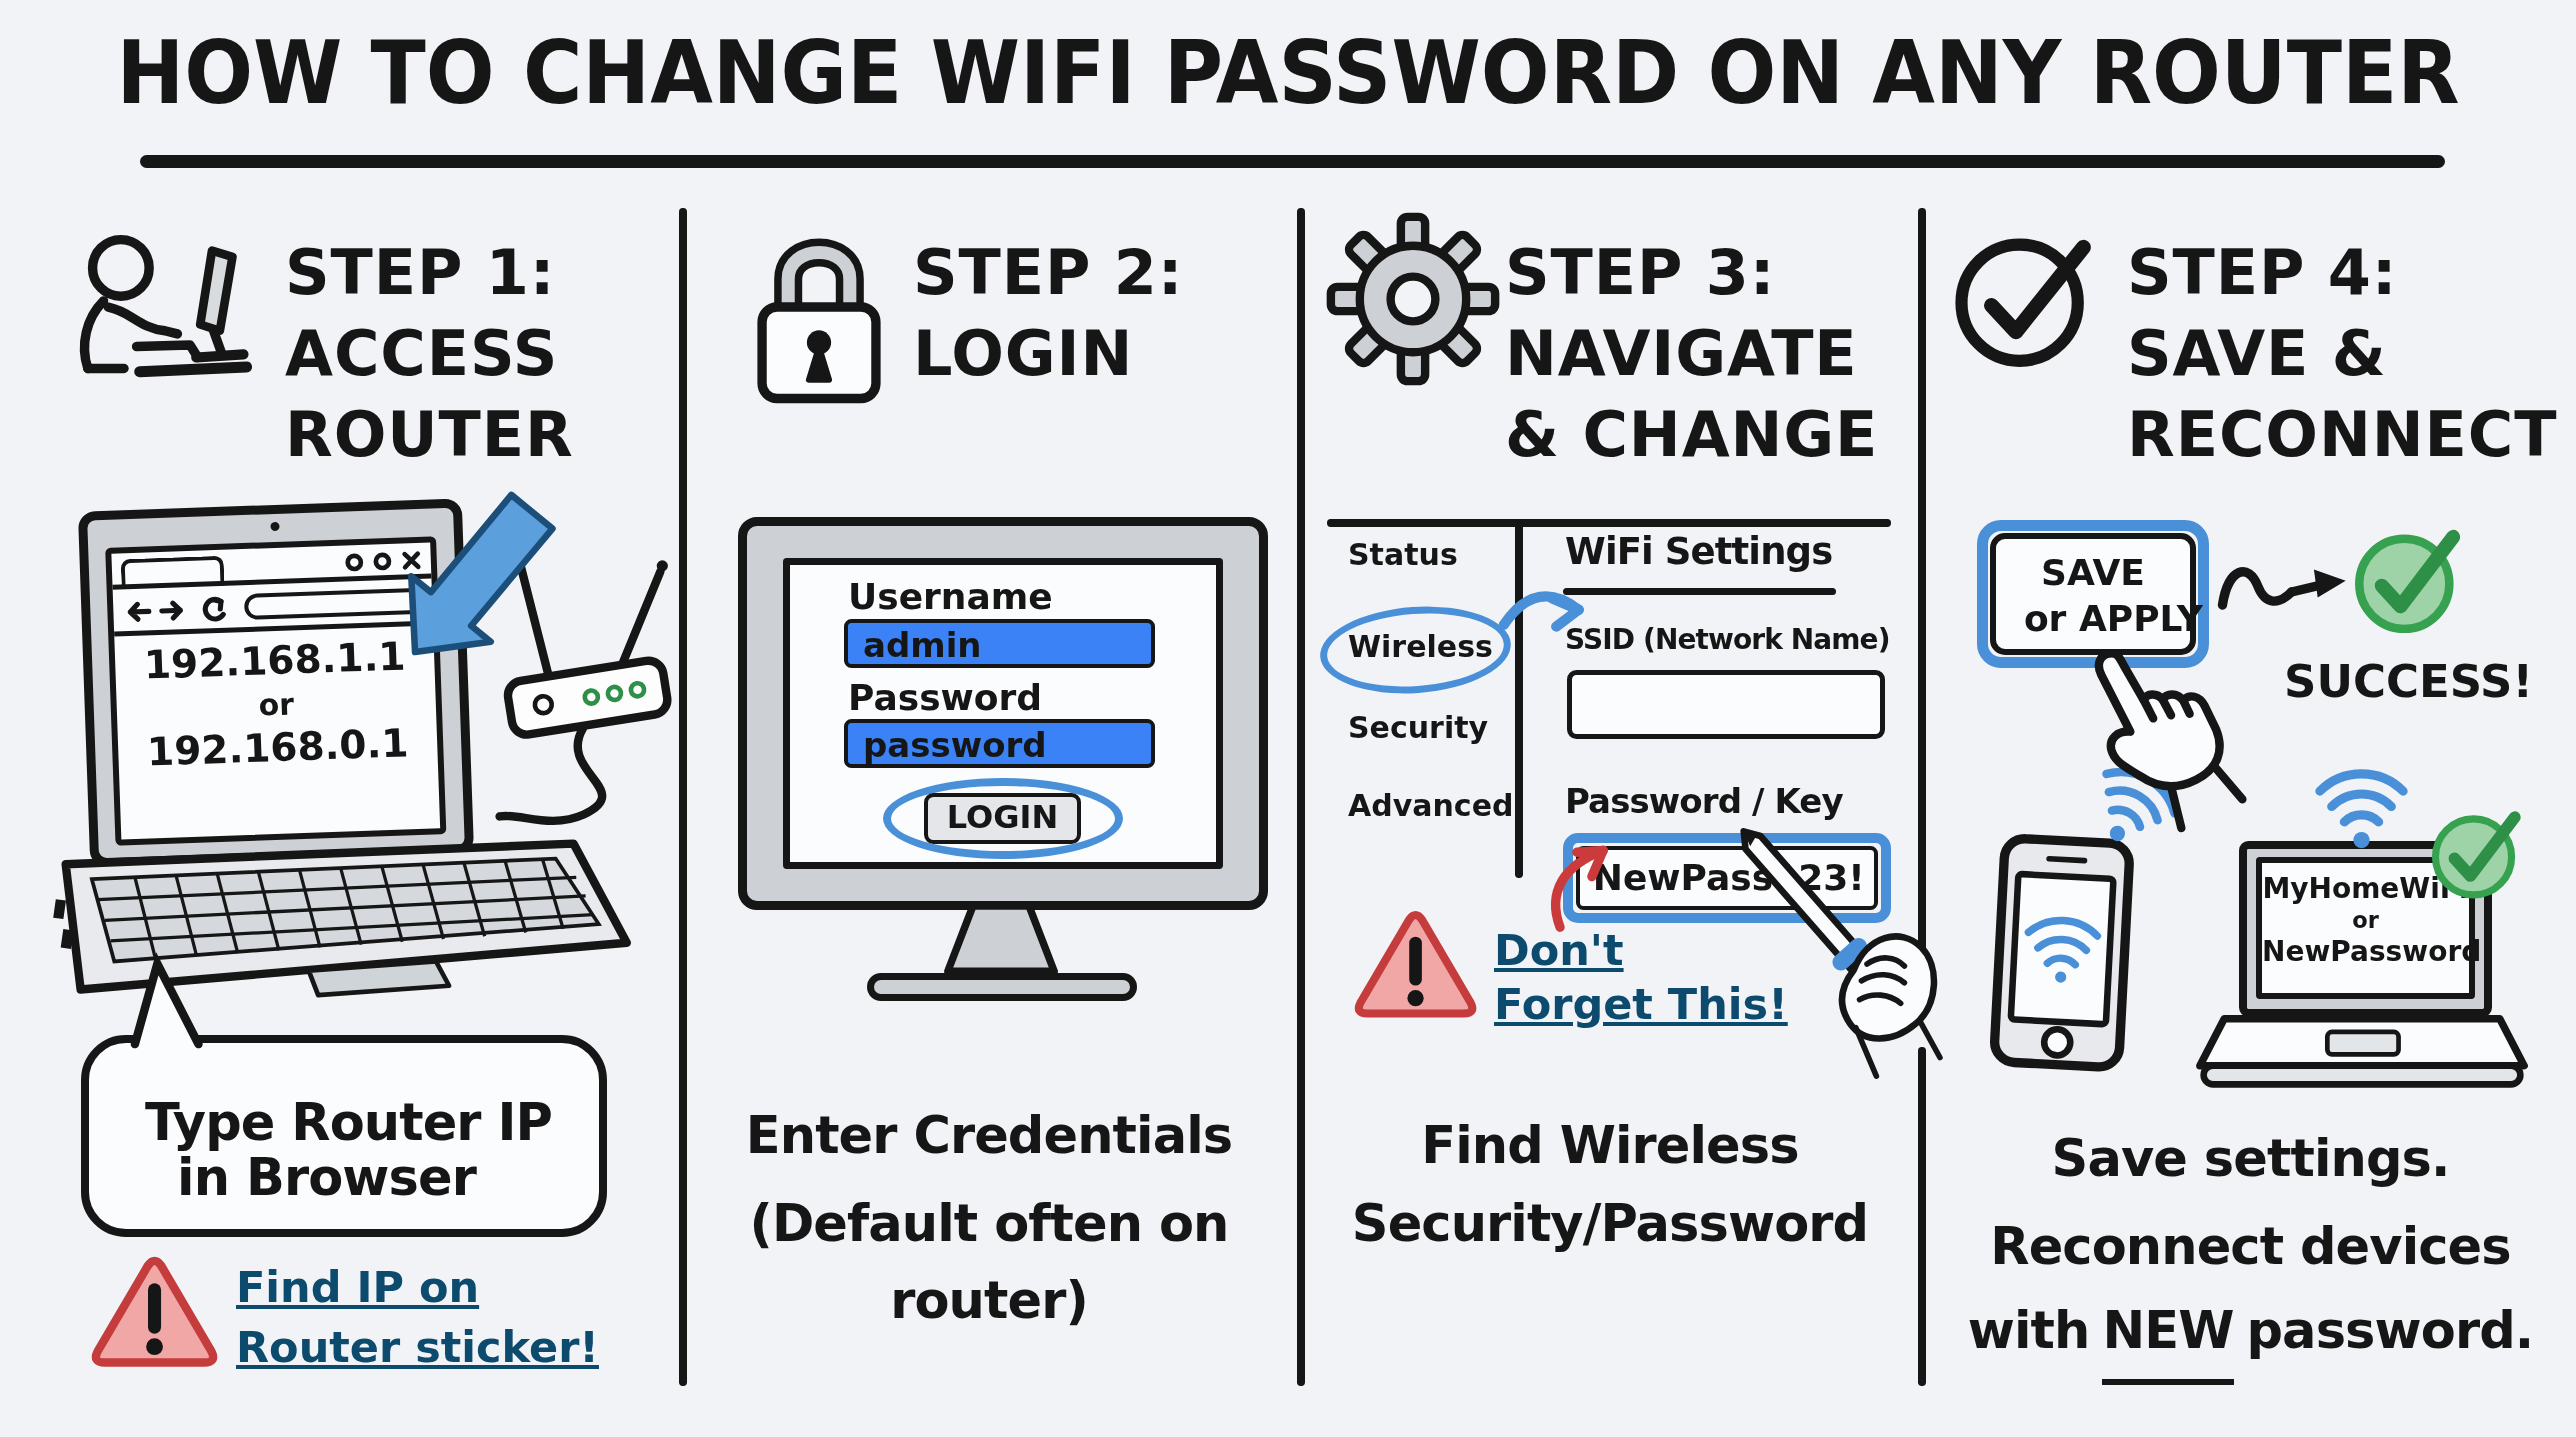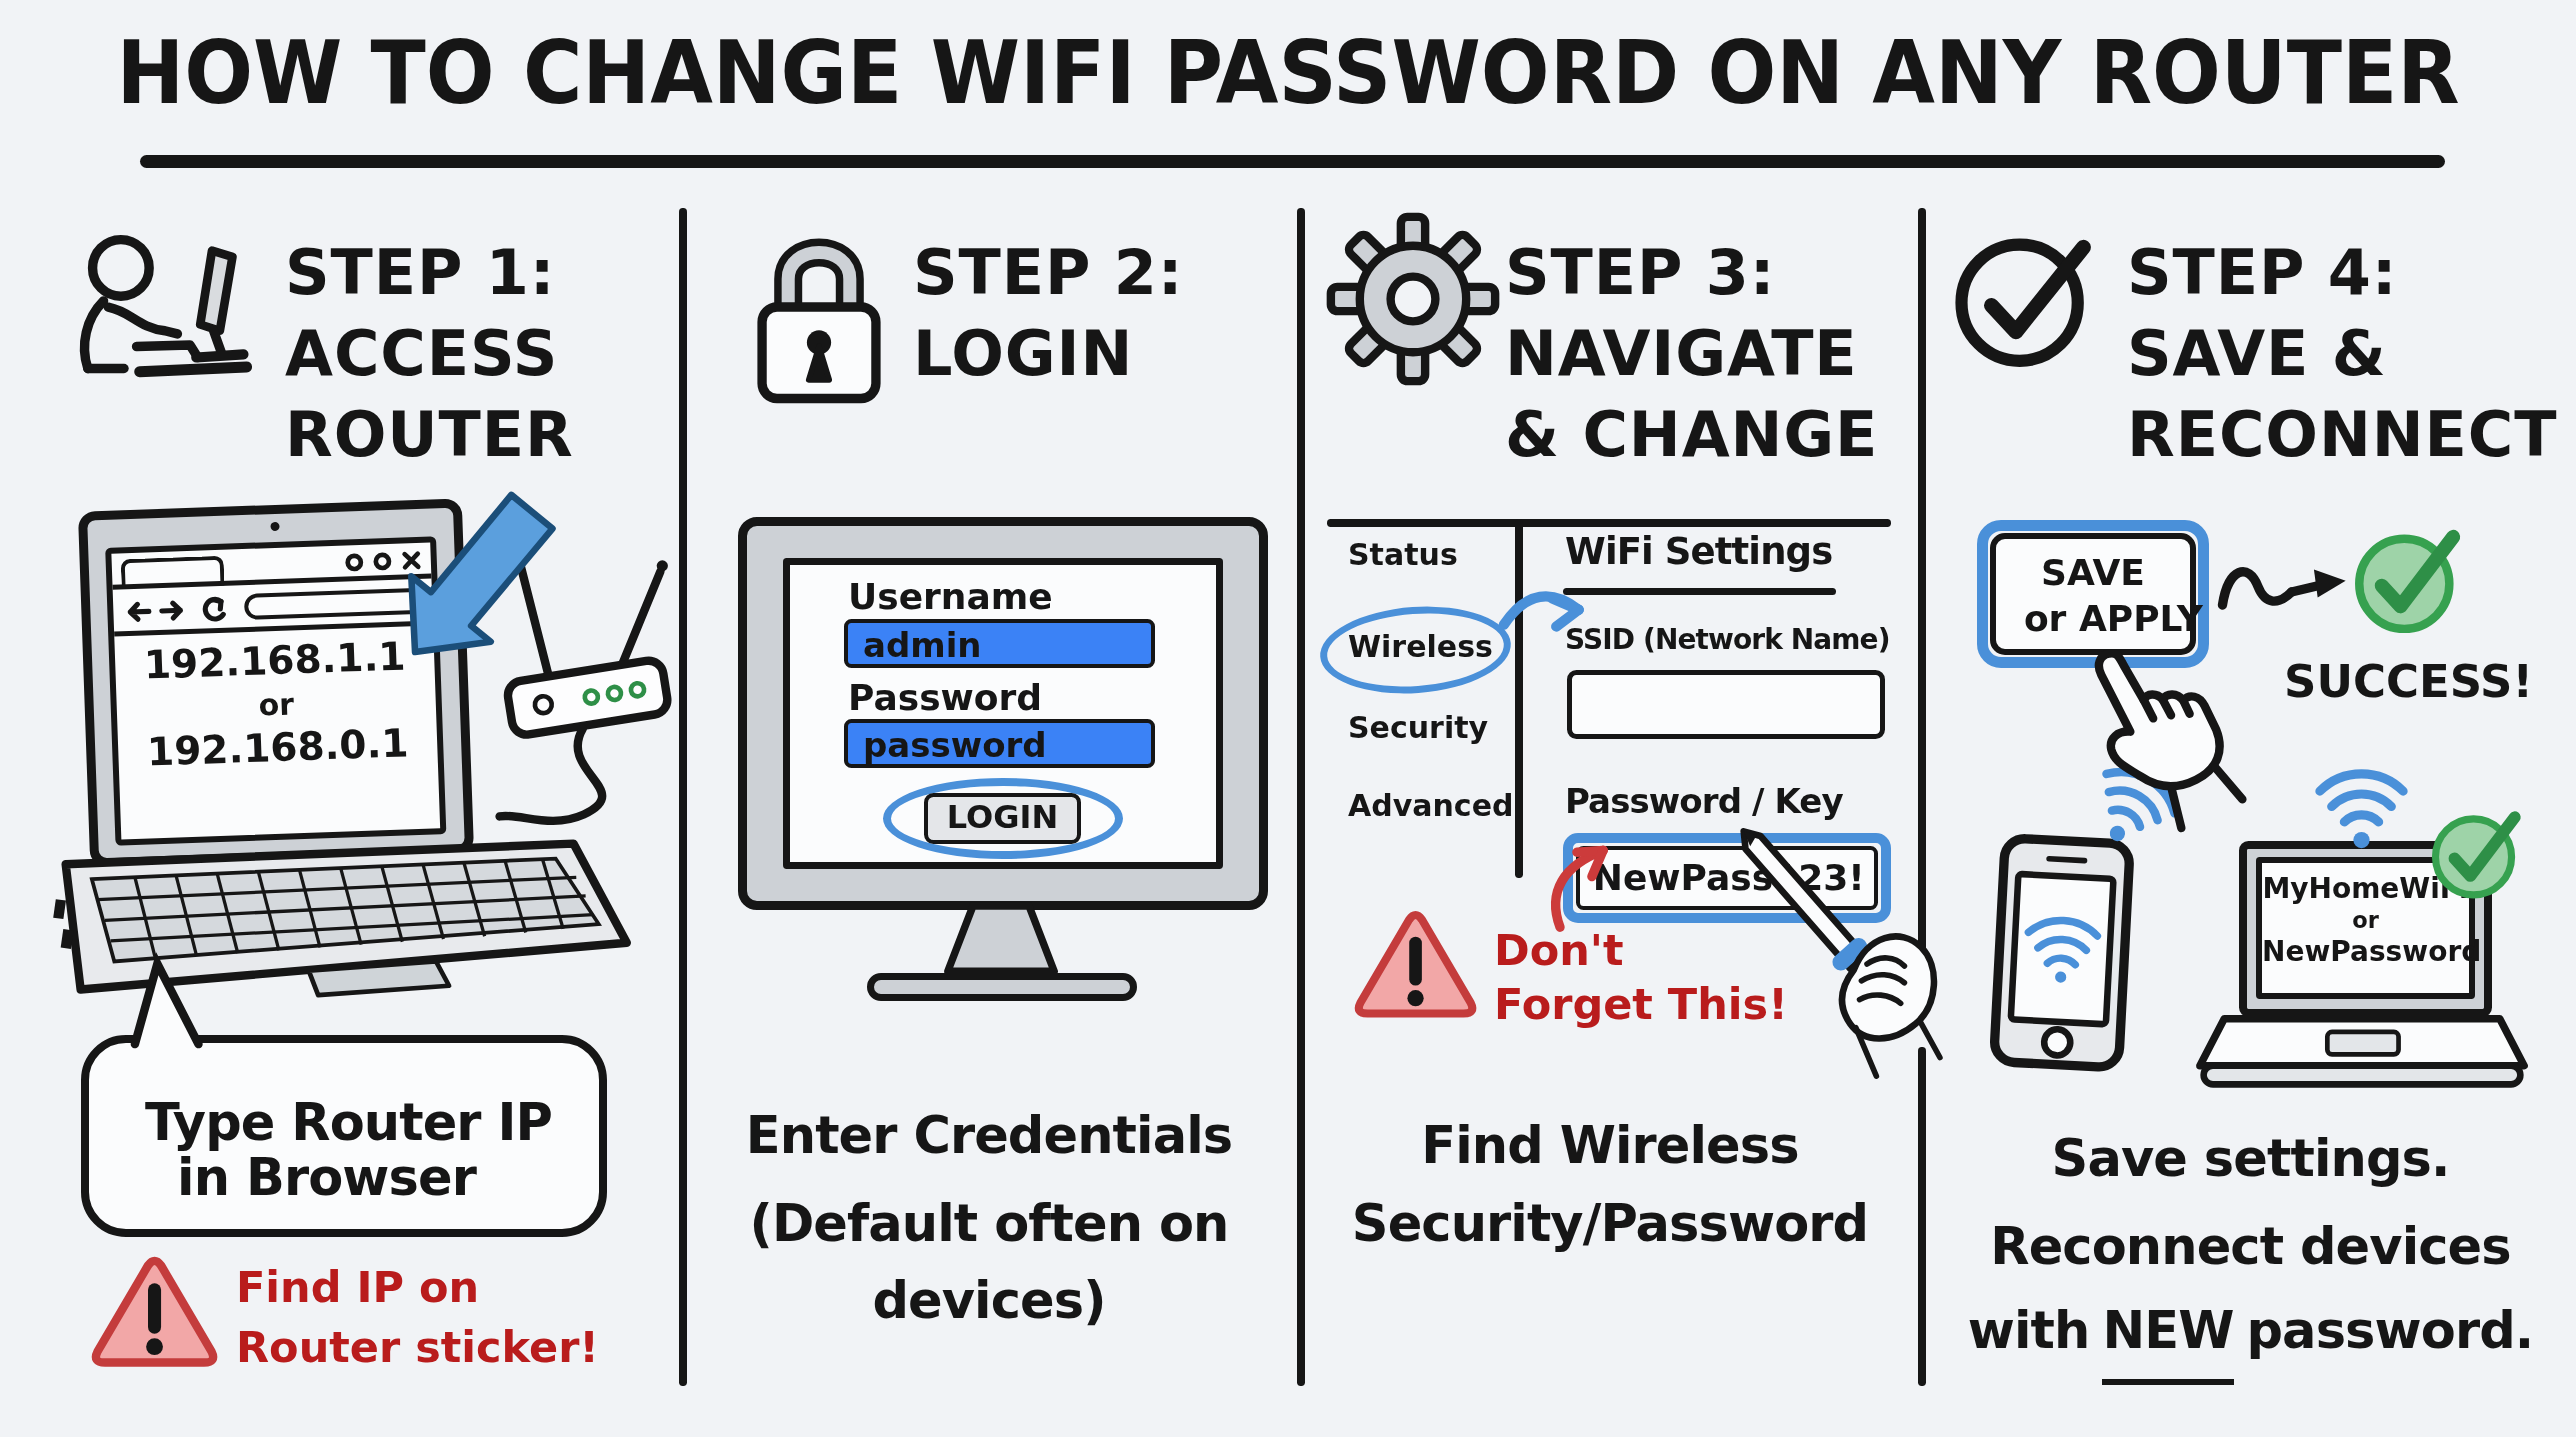--- a/index.html
+++ b/index.html
@@ -5,21 +5,21 @@
   * { box-sizing: border-box; margin: 0; padding: 0; }
   html,body { background:#e7eaee; }
   body { font-family:"DejaVu Sans", sans-serif; color:#161616; }
   #canvas { position:relative; width:2576px; height:1438px; background:#f1f3f6; overflow:hidden; }
   .abs { position:absolute; }
   .title { left:0; top:26px; width:2576px; text-align:center; font-size:81px; font-weight:700; letter-spacing:0px; transform:scaleY(1.08); }
   .title-underline { left:140px; top:155px; width:2305px; height:13px; background:#161616; border-radius:7.5px; }
   .vline { width:7.5px; background:#161616; border-radius:3.7px; z-index:1; }
   .hd { font-size:62px; font-weight:700; line-height:81px; letter-spacing:0.9px; white-space:nowrap; }
   .cap { font-size:51px; font-weight:700; letter-spacing:-0.9px; text-align:center; white-space:nowrap; }
-  .red { color:#b91c1c; }
+  .red { color:#0c4a6e;text-decoration:underline; }
   .sketchbox { border:4.7px solid #161616; border-radius:7.5px; background:#3b82f6; }
   .menu-item { font-size:30px; font-weight:700; white-space:nowrap; }
   .lbl { font-weight:700; white-space:nowrap; }
   svg { display:block; overflow:visible; }
   .em-underline { border-bottom:6.6px solid #161616; padding-bottom:19px; margin:0 13px; }
 </style>
 </head>
 <body>
 
 <div id="canvas">
@@ -176,21 +176,21 @@
       <div class="lbl" style="font-size:32px;line-height:41px;">LOGIN</div>
     </div>
   </div>
   <svg class="abs" style="left:931px;top:904px;" width="140" height="71" viewBox="0 0 150 76">
     <polygon points="45,2 105,2 132,72 18,72" fill="#cdd1d6" stroke="#161616" stroke-width="8" stroke-linejoin="round"></polygon>
   </svg>
   <div class="abs" style="left:867px;top:973px;width:270px;height:28px;background:#cdd1d6;border:7.5px solid #161616;border-radius:15px;"></div>
 
   <div class="abs cap" style="left:681px;top:1106px;width:616px;">Enter Credentials</div>
   <div class="abs cap" style="left:681px;top:1194px;width:616px;">(Default often on</div>
-  <div class="abs cap" style="left:681px;top:1271px;width:616px;">devices)</div>
+  <div class="abs cap" style="left:681px;top:1271px;width:616px;">router)</div>
 
   <svg class="abs" style="left:1329px;top:215px;" width="168" height="168" viewBox="0 0 180 180">
     <g fill="#cdd1d6" stroke="#161616" stroke-width="9" stroke-linejoin="round">
       <rect x="77" y="2" width="26" height="36" rx="7" transform="rotate(0 90 90)"></rect>
       <rect x="77" y="2" width="26" height="36" rx="7" transform="rotate(45 90 90)"></rect>
       <rect x="77" y="2" width="26" height="36" rx="7" transform="rotate(90 90 90)"></rect>
       <rect x="77" y="2" width="26" height="36" rx="7" transform="rotate(135 90 90)"></rect>
       <rect x="77" y="2" width="26" height="36" rx="7" transform="rotate(180 90 90)"></rect>
       <rect x="77" y="2" width="26" height="36" rx="7" transform="rotate(225 90 90)"></rect>
       <rect x="77" y="2" width="26" height="36" rx="7" transform="rotate(270 90 90)"></rect>

